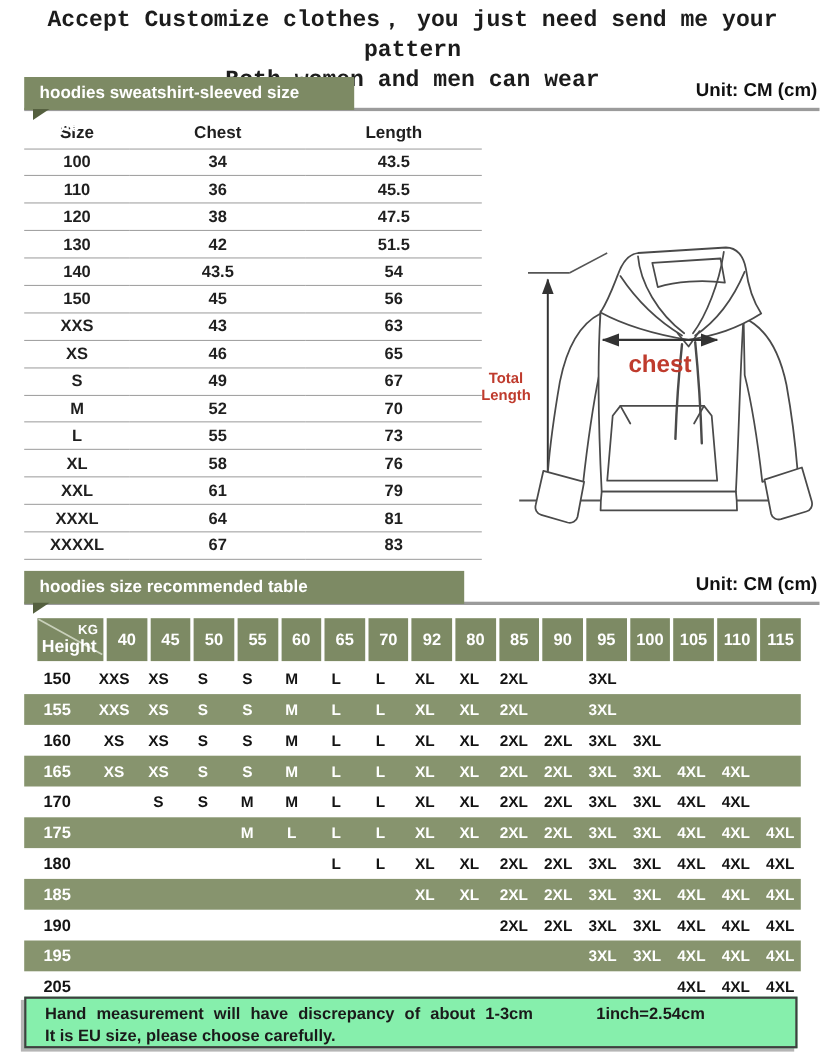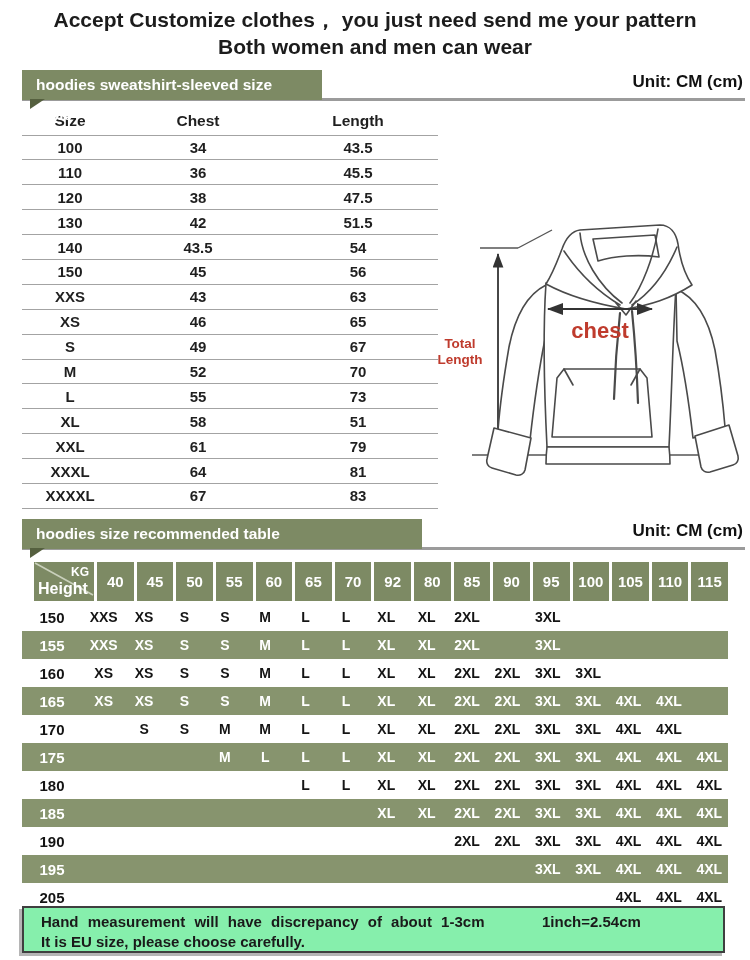--- a/index.html
+++ b/index.html
@@ -4,21 +4,21 @@
 <style>
   * { margin:0; padding:0; box-sizing:border-box; }
   html,body { background:#fff; }
   body {
     width:750px; height:960px; position:relative;
     font-family:"Liberation Sans", sans-serif;
     color:#1e1e1e; overflow:hidden;
   }
   
   .title { position:absolute; top:6px; left:0; width:750px; text-align:center;
-           font-weight:bold; font-size:21px; line-height:27px; color:#1c1c1c; }
+           font-weight:bold; font-size:21px; line-height:27px; color:#1c1c1c;font-family:Liberation Mono, monospace; }
   
   .bar { position:absolute; left:22px; width:723px; height:33px; }
   .bar-line { position:absolute; top:28px; left:0; right:0; height:3px; background:#9b9b9b; z-index:1; }
   .tag { position:absolute; top:0; left:0; height:30px; line-height:30px; z-index:2;
          background:#7d8a64; color:#ffffff; font-weight:bold; font-size:15.5px; padding:0 14px; }
   .tag::after { content:""; position:absolute; left:8px; bottom:-9px;
                 border-top:10px solid #55603f; border-right:15px solid transparent; }
   .tag1 { width:300px; }
   .tag2 { width:400px; }
   .unit { position:absolute; right:2px; top:2px; font-weight:bold; font-size:17px; color:#111; }
@@ -130,21 +130,21 @@
         <td class="c3">70</td>
       </tr>
       <tr>
         <td class="c1">L</td>
         <td class="c2">55</td>
         <td class="c3">73</td>
       </tr>
       <tr>
         <td class="c1">XL</td>
         <td class="c2">58</td>
-        <td class="c3">51</td>
+        <td class="c3">76</td>
       </tr>
       <tr>
         <td class="c1">XXL</td>
         <td class="c2">61</td>
         <td class="c3">79</td>
       </tr>
       <tr>
         <td class="c1">XXXL</td>
         <td class="c2">64</td>
         <td class="c3">81</td>

